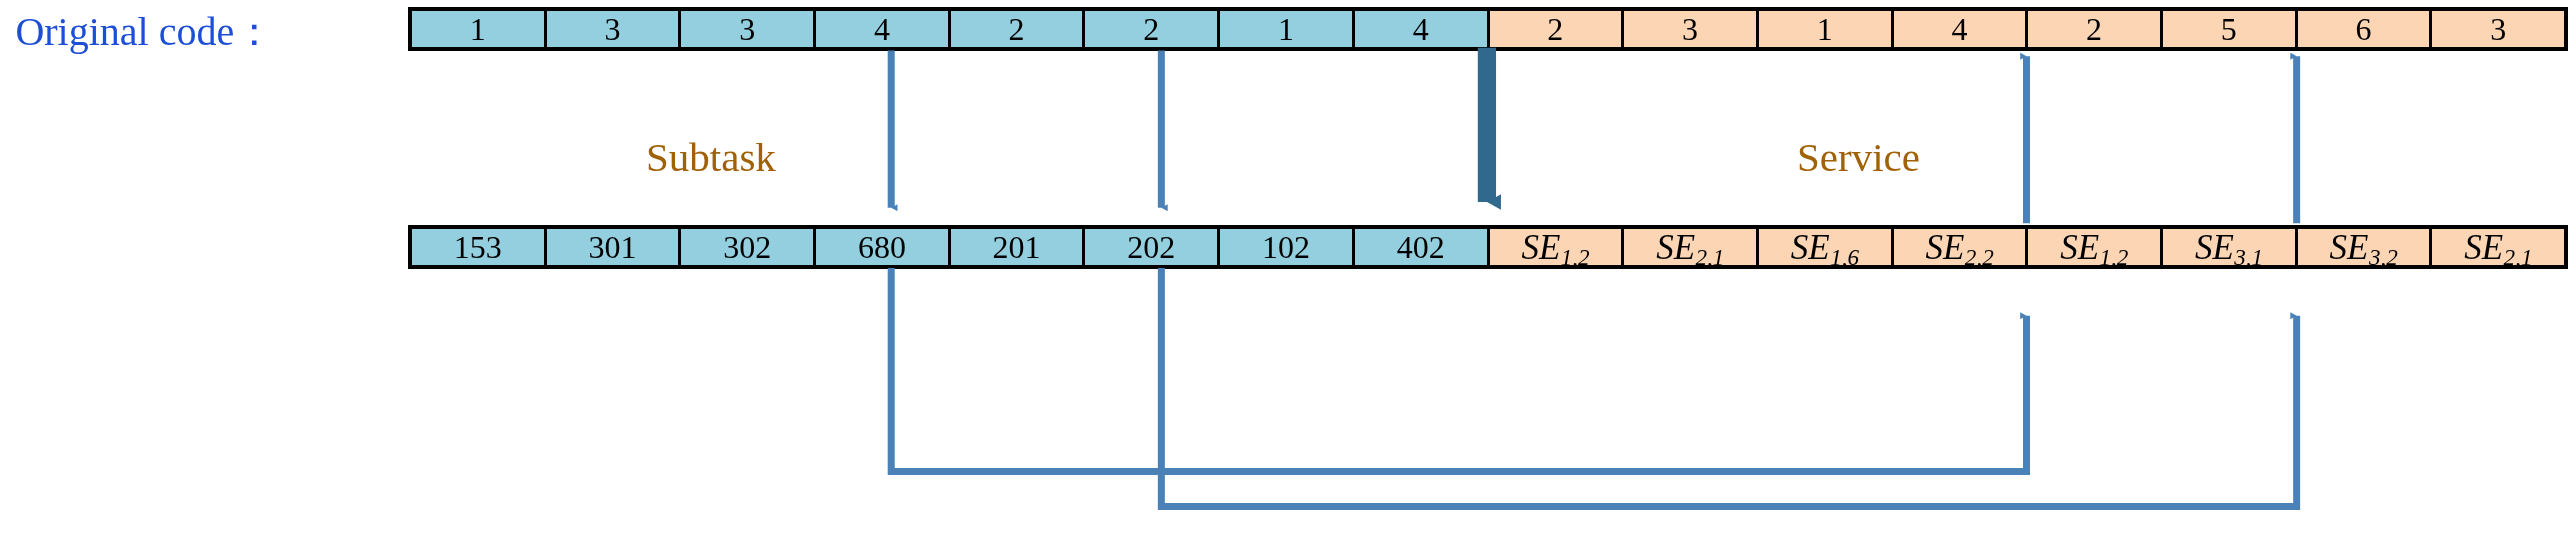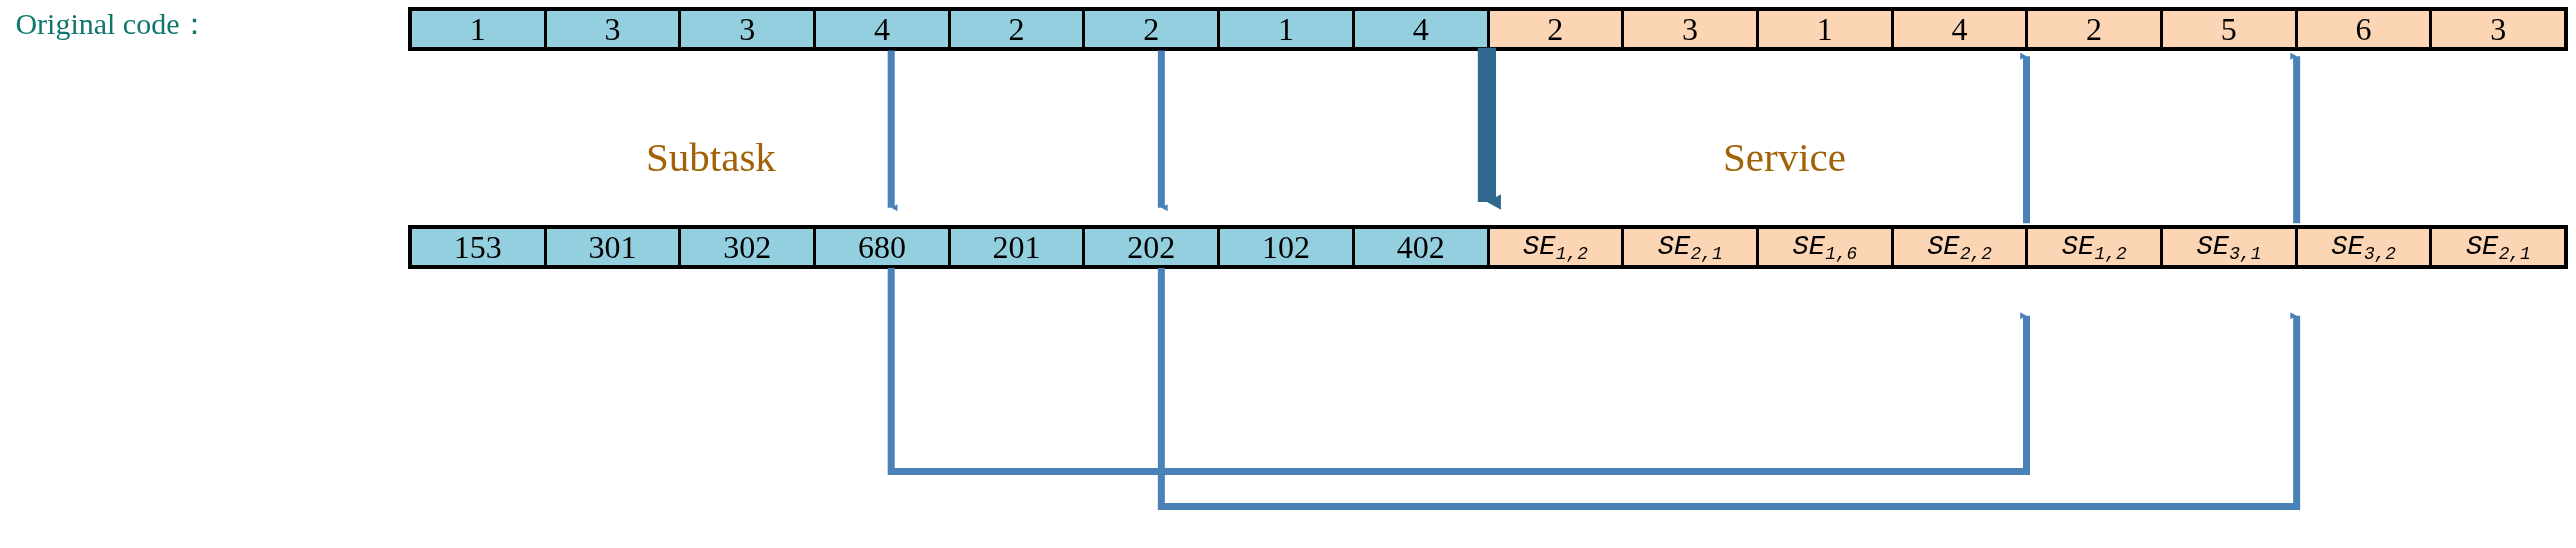--- a/index.html
+++ b/index.html
@@ -12,22 +12,22 @@
     width: 2576px;
     height: 548px;
     background: #ffffff;
     font-family: "Liberation Serif", "DejaVu Serif", serif;
     overflow: hidden;
   }
 
   
   .row-label {
     position: absolute;
-    font-size: 30px;
-    color: #0f766e;
+    font-size: 40px;
+    color: #1d4ed8;
     white-space: nowrap;
     letter-spacing: 0px;
   }
   #label-original { left: 15.4px;  top: 4.2px; }
   #label-explanation { left: 7px; top: 222px; }
 
   
   .code-row {
     position: absolute;
     left: 408px;
@@ -53,43 +53,42 @@
     border-right: 3.5px solid #000000;
     overflow: hidden;
     line-height: 1;
   }
   .cell:last-child { border-right: none; }
   .cell.blue   { background: #93CFDE; }
   .cell.orange { background: #FCD5B4; }
 
   .cell .se {
     font-style: italic;
-    font-size: 27px;
+    font-size: 35px;
     display: inline-block;
     white-space: nowrap;
-    font-family: Liberation Mono, monospace;
   }
   .cell .se sub {
     font-style: italic;
     font-size: 0.66em;
     vertical-align: baseline;
     position: relative;
     top: 0.30em;
     left: 0.02em;
   }
 
   
   .note {
     position: absolute;
     font-size: 41px;
     color: #a16207;
     white-space: nowrap;
   }
   #note-subtask  { left: 646px;  top: 133px; }
-  #note-service  { left: 1723px; top: 133px; }
+  #note-service  { left: 1797px; top: 133px; }
   #note-assigned { left: 1354px; top: 491px; }
 
   
   #arrows {
     position: absolute;
     left: 0;
     top: 0;
     width: 2576px;
     height: 548px;
     pointer-events: none;

